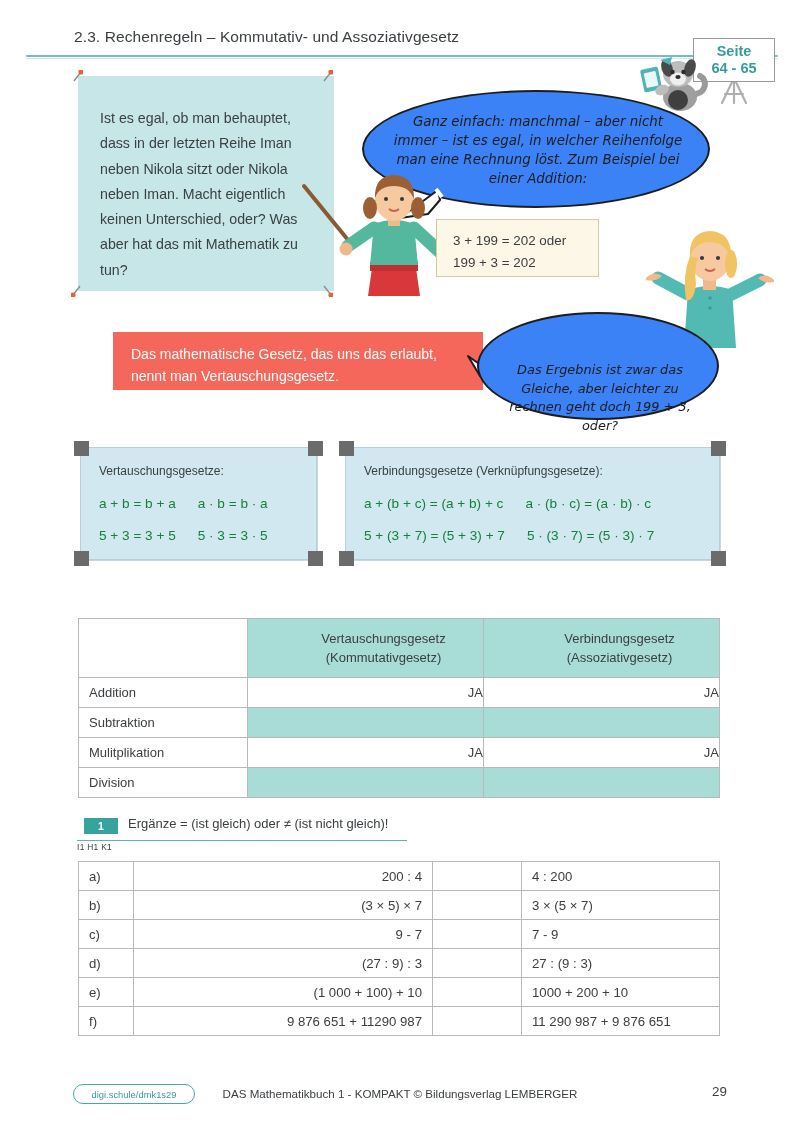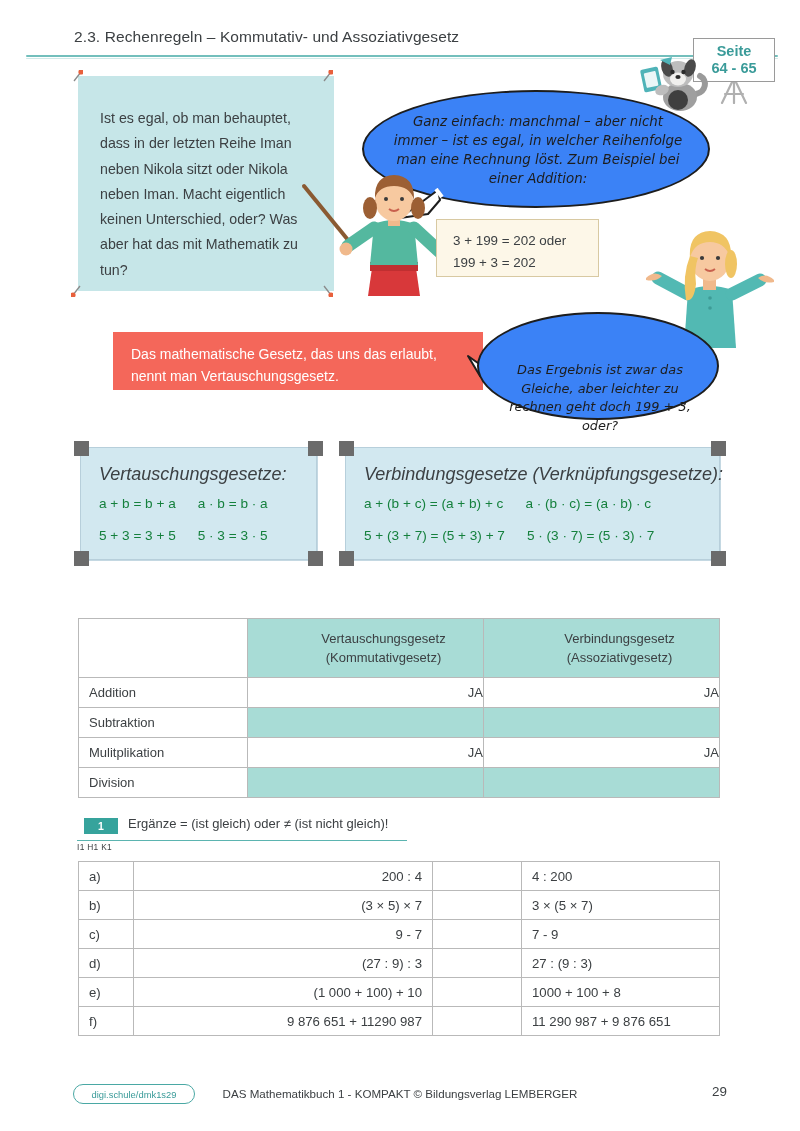--- a/index.html
+++ b/index.html
@@ -222,24 +222,23 @@
     border: 1px solid #b7cfdb;
     box-sizing: border-box;
     box-shadow: 1px 1px 0 #c4d8e2;
   }
   .board-left { left: 80px; top: 447px; width: 237px; height: 113px; }
   .board-right { left: 345px; top: 447px; width: 375px; height: 113px; }
   .board-title {
     position: absolute;
     left: 18px;
     top: 16px;
-    font-size: 18px;
+    font-size: 12px;
     color: #3c4043;
     white-space: nowrap;
-    font-style: italic;
   }
   .board-row {
     position: absolute;
     left: 18px;
     font-size: 13.6px;
     color: #15803d;
     white-space: nowrap;
   }
   .board-row .gap { display: inline-block; width: 22px; }
   .board-left .board-row.r1 { top: 48px; }
@@ -611,21 +610,21 @@
   <tr>
     <td class="c-letter">d)</td>
     <td class="c-left">(27 : 9) : 3</td>
     <td class="c-mid"></td>
     <td class="c-right">27 : (9 : 3)</td>
   </tr>
   <tr>
     <td class="c-letter">e)</td>
     <td class="c-left">(1 000 + 100) + 10</td>
     <td class="c-mid"></td>
-    <td class="c-right">1000 + 100 + 8</td>
+    <td class="c-right">1000 + 200 + 10</td>
   </tr>
   <tr>
     <td class="c-letter">f)</td>
     <td class="c-left">9 876 651 + 11290 987</td>
     <td class="c-mid"></td>
     <td class="c-right">11 290 987 + 9 876 651</td>
   </tr>
 </tbody>
   </table>
 

